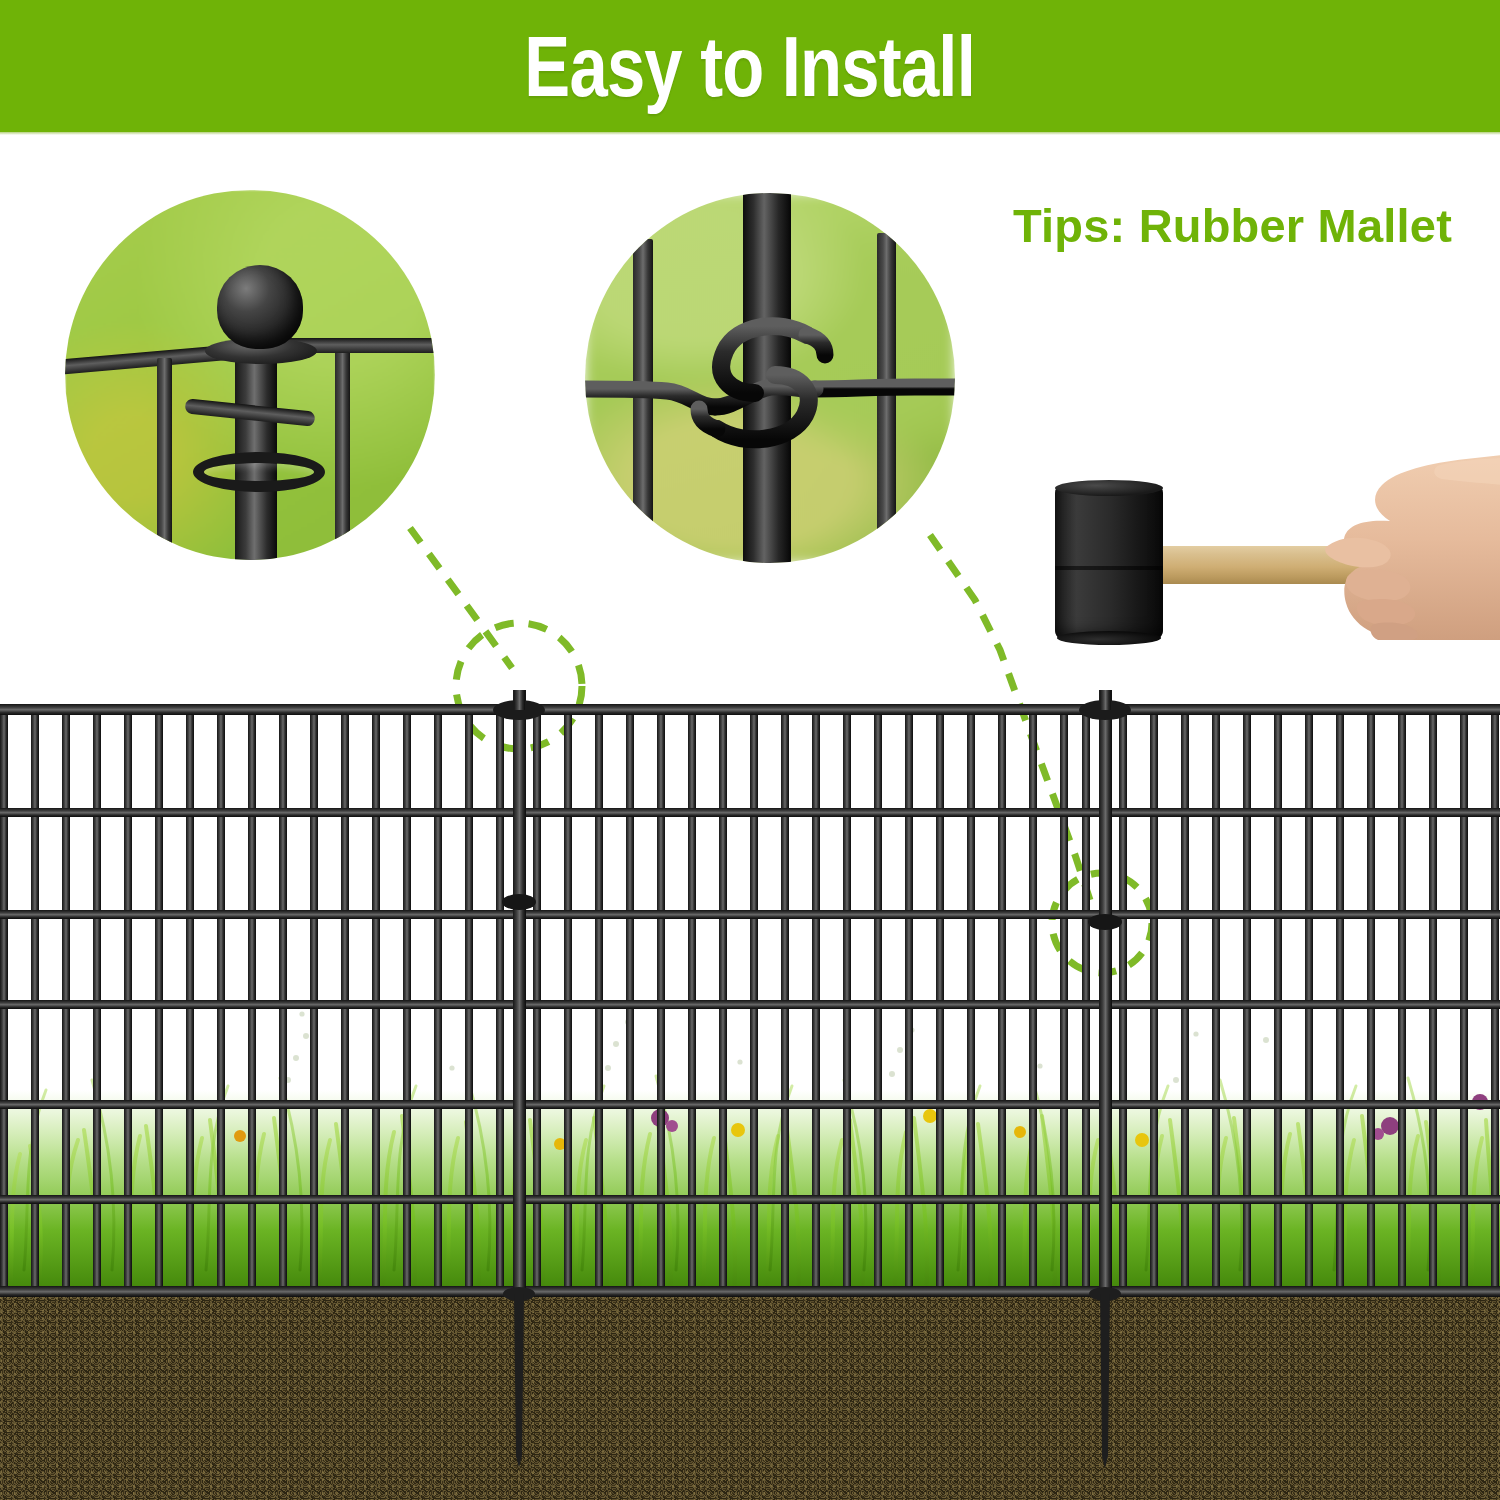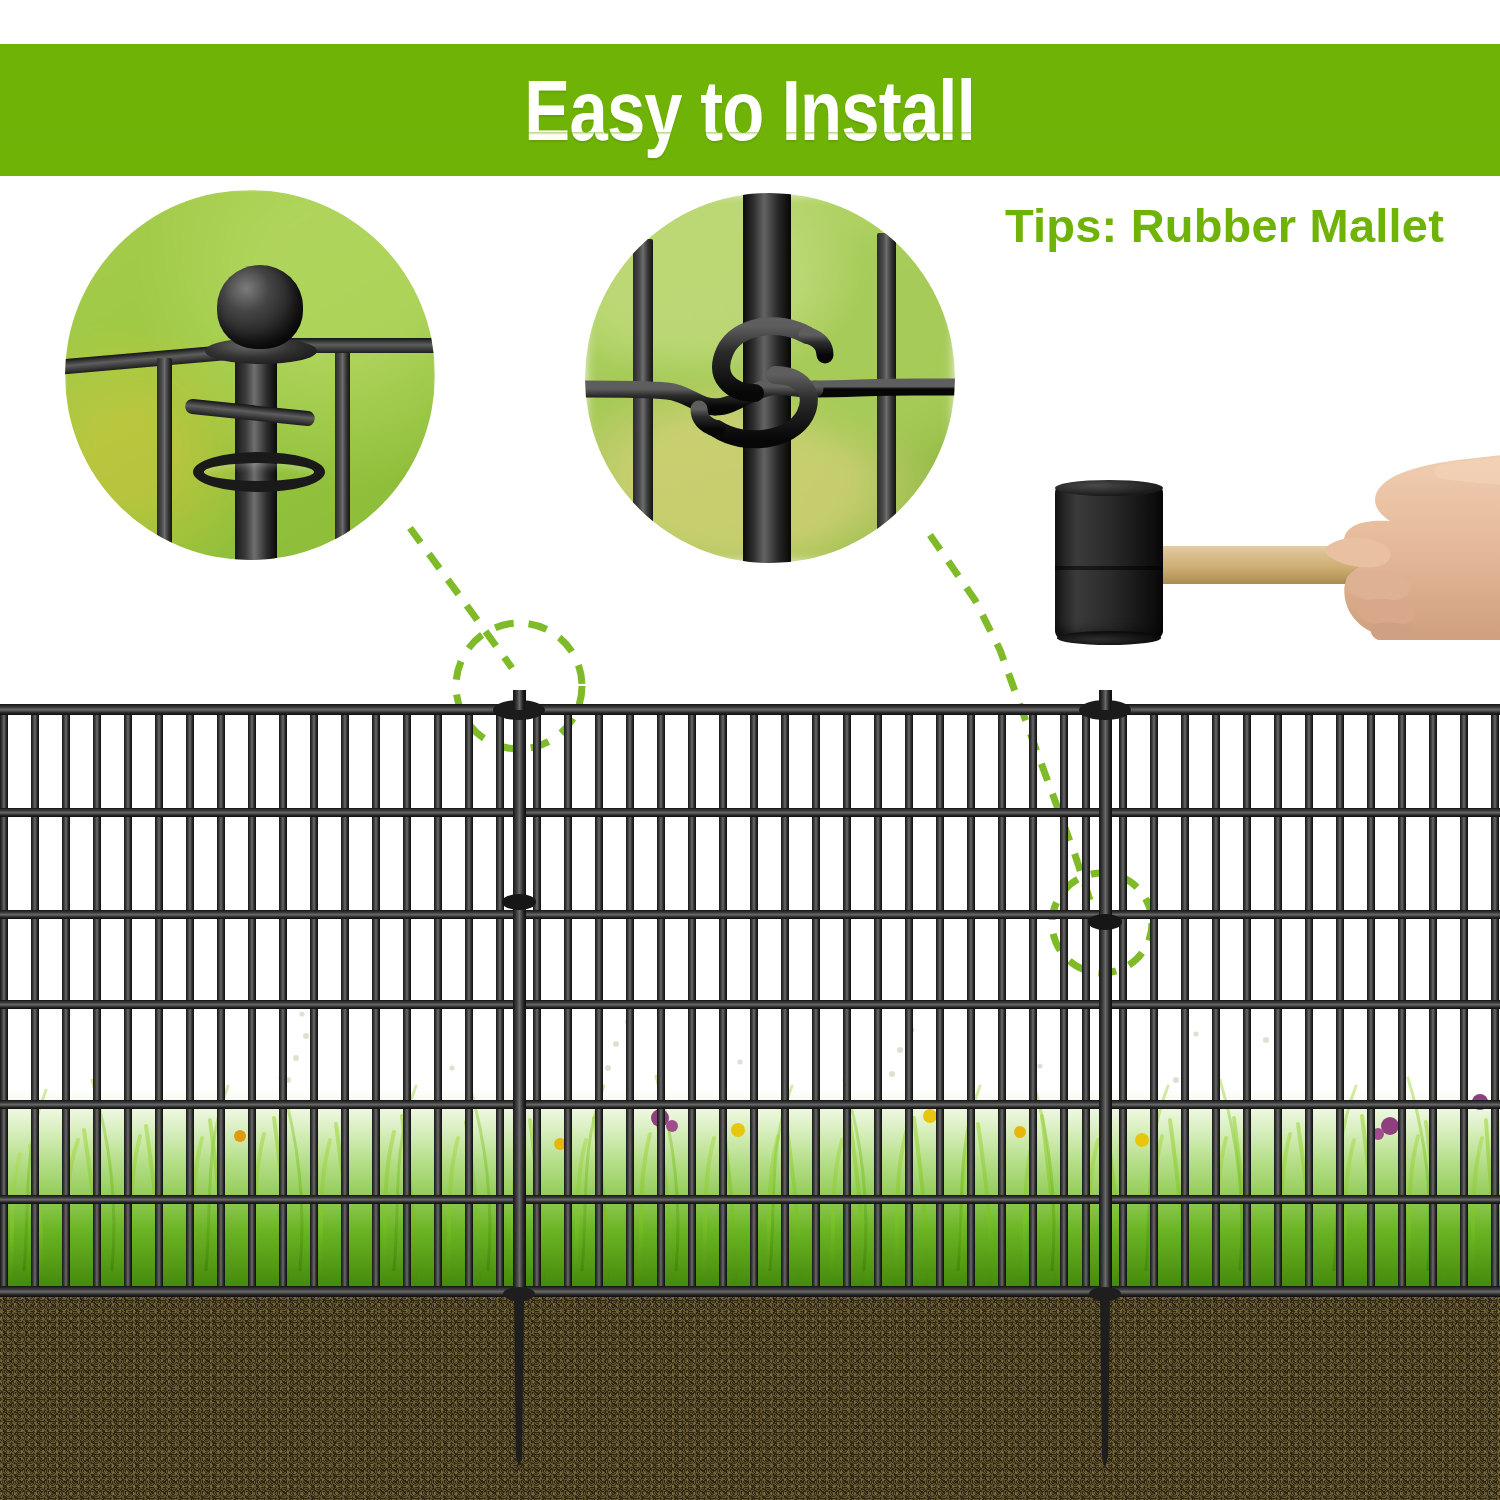--- a/index.html
+++ b/index.html
@@ -2,29 +2,29 @@
 <html><head>
 <meta charset="utf-8">
 <style>
   html,body{margin:0;padding:0;background:#fff;}
   body{width:1500px;height:1500px;overflow:hidden;
        font-family:"Liberation Sans","DejaVu Sans",sans-serif;}
   #stage{position:relative;width:1500px;height:1500px;background:#fff;overflow:hidden;}
 
   
   #banner{position:absolute;left:0;top:0;width:1500px;height:132px;
-          background:#6fb307;display:flex;align-items:center;justify-content:center;margin-top:44px;}
+          background:#6fb307;display:flex;align-items:center;justify-content:center;}
   #banner-title{color:#fff;font-size:86px;line-height:1;font-weight:bold;
           letter-spacing:-1px;transform:scaleX(.80);transform-origin:center;
           white-space:nowrap;text-shadow:0 2px 2px rgba(0,0,0,.10);}
   #banner-edge{position:absolute;left:0;top:132px;width:1500px;height:3px;
           background:linear-gradient(to bottom,rgba(120,170,20,.55),rgba(255,255,255,0));}
 
   
-  #tips{position:absolute;right:56px;top:196px;width:520px;text-align:right;
+  #tips{position:absolute;right:48px;top:196px;width:520px;text-align:right;
         color:#6fb307;font-size:47px;font-weight:bold;line-height:1.28;
         letter-spacing:.2px;}
   #tips .l{display:block;}
 
   
   .callout{position:absolute;border-radius:50%;overflow:hidden;}
   #callout-finial{left:65px;top:190px;width:370px;height:370px;}
   #callout-hook{left:585px;top:193px;width:370px;height:370px;}
   .callout .bg{position:absolute;inset:0;}
   #callout-finial .bg{

